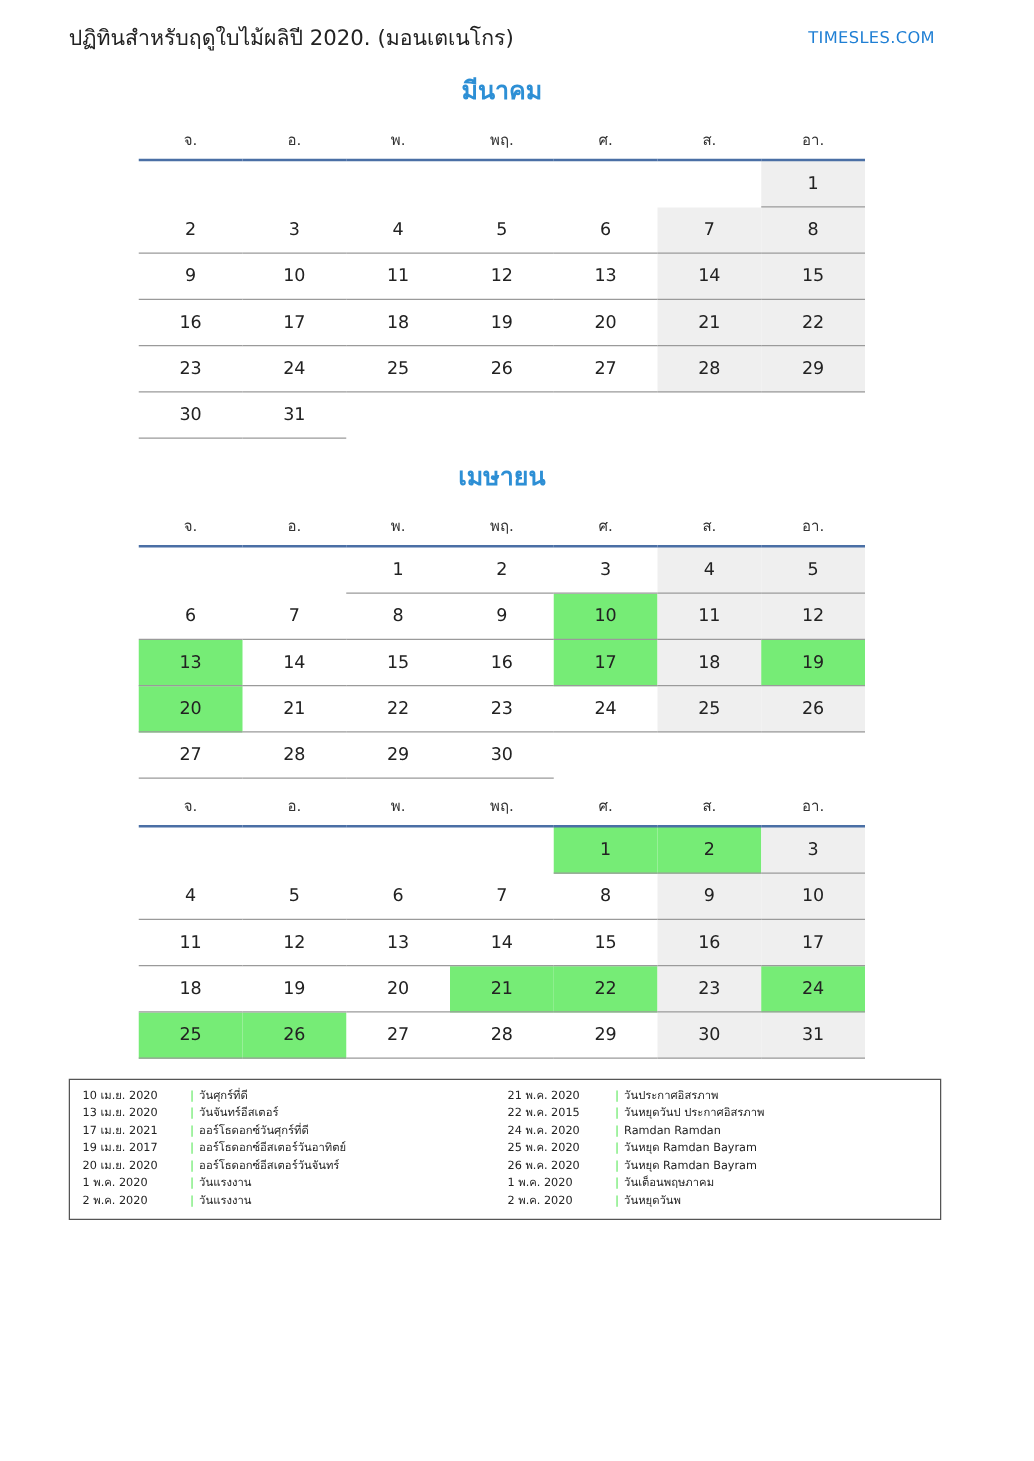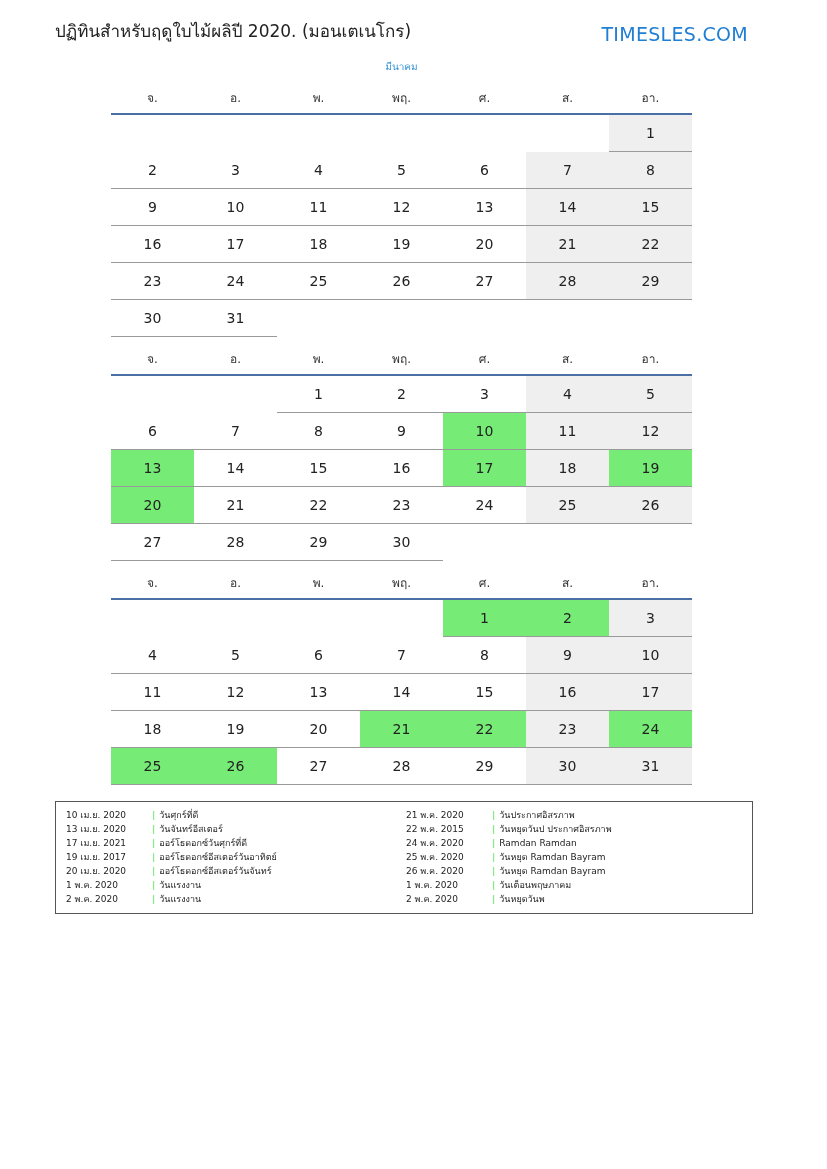--- a/index.html
+++ b/index.html
@@ -30,35 +30,35 @@
   }
   .doc-title {
     font-size: 17px;
     color: #222222;
     font-weight: normal;
     line-height: 1.3;
     margin: 0;
     padding-top: 2px;
   }
   .brand {
-    font-size: 19px;
+    font-size: 13px;
     color: #1f7fd4;
     letter-spacing: 0.3px;
     padding-top: 5px;
     white-space: nowrap;
   }
   .month-block {
     margin-bottom: 8px;
   }
   .month-title {
     text-align: center;
     color: #2d8fd5;
-    font-size: 10px;
+    font-size: 20px;
     margin: 14px 0 10px 0;
-    font-weight: normal;
+    font-weight: bold;
   }
   table.cal {
     border-collapse: collapse;
     margin: 0 auto;
     table-layout: fixed;
     width: 580px;
   }
   table.cal col {
     width: 83px;
   }
@@ -213,20 +213,21 @@
               <td class="empty"></td>
               <td class="empty"></td>
               <td class="empty"></td>
               <td class="empty"></td>
               <td class="empty"></td>
             </tr>
           </tbody>
         </table>
       </div>
       <div class="month-block">
+        <div class="month-title">เมษายน</div>
         <table class="cal">
           <colgroup>
             <col>
             <col>
             <col>
             <col>
             <col>
             <col>
             <col>
           </colgroup>

